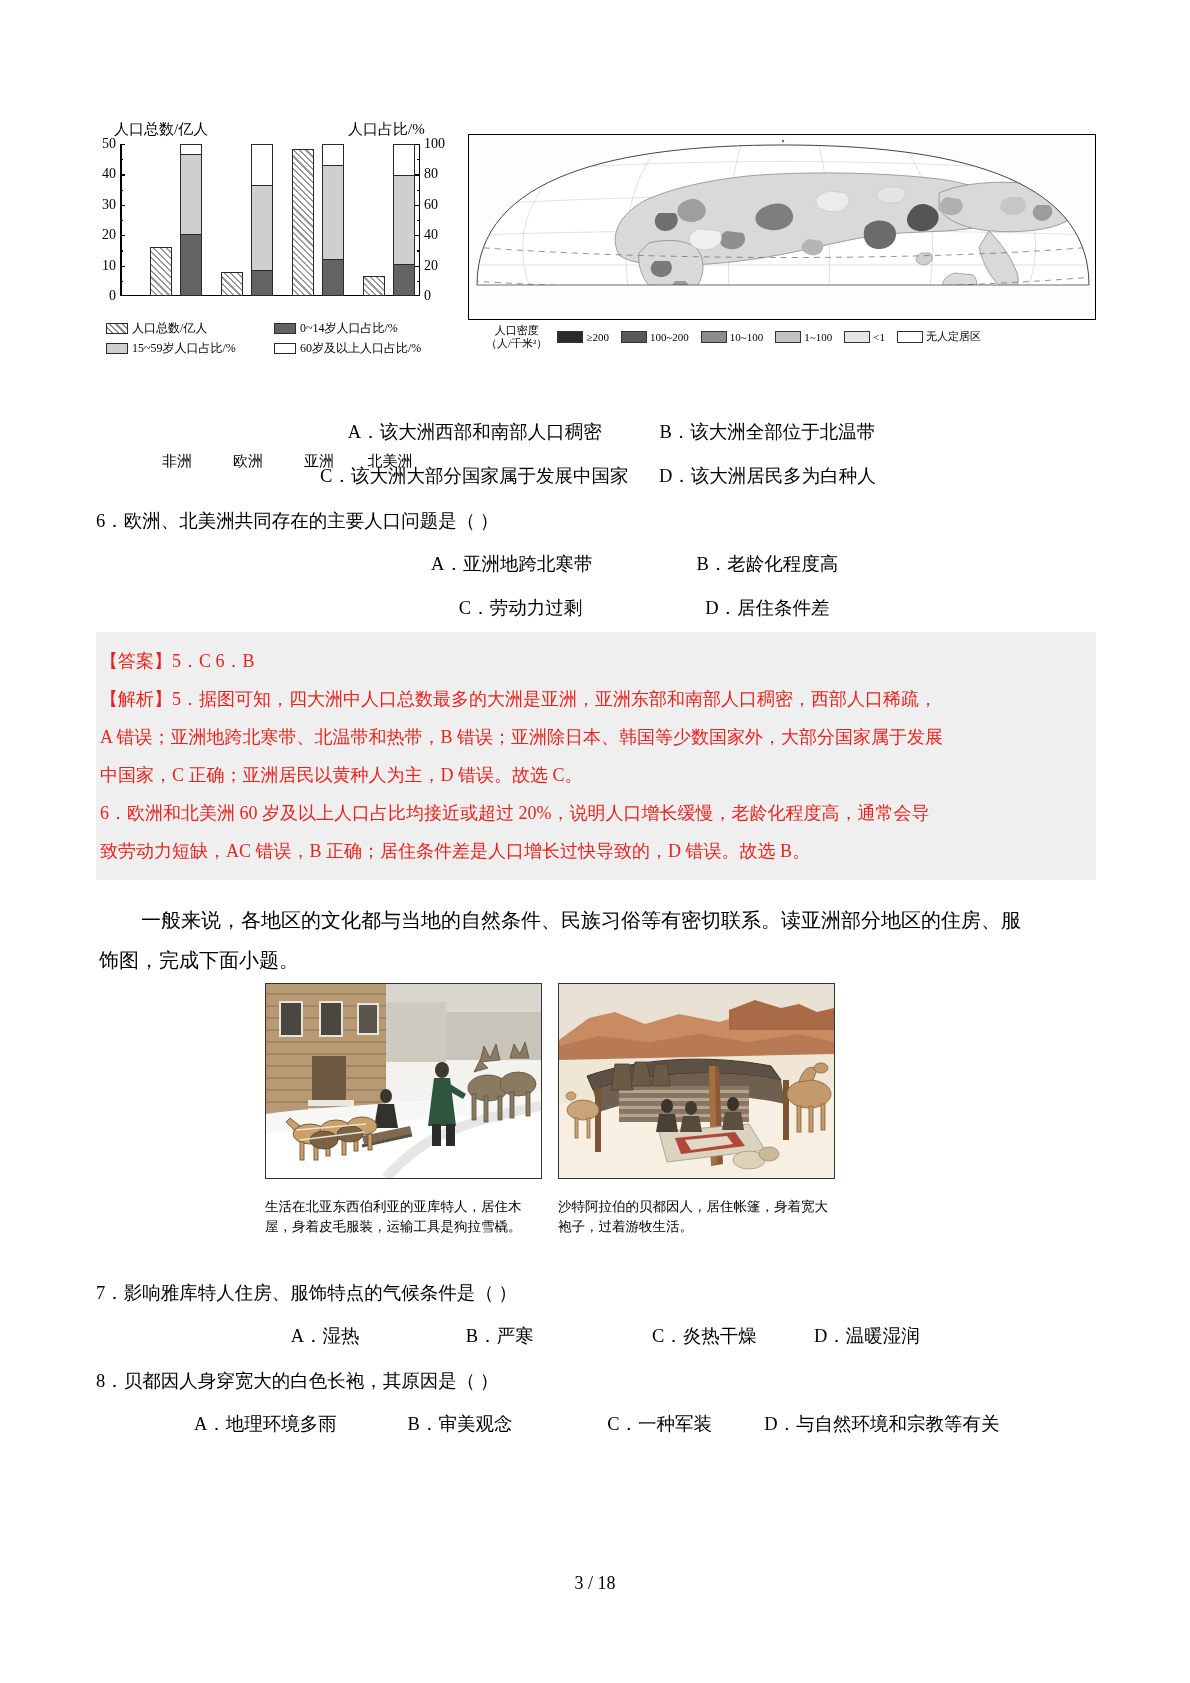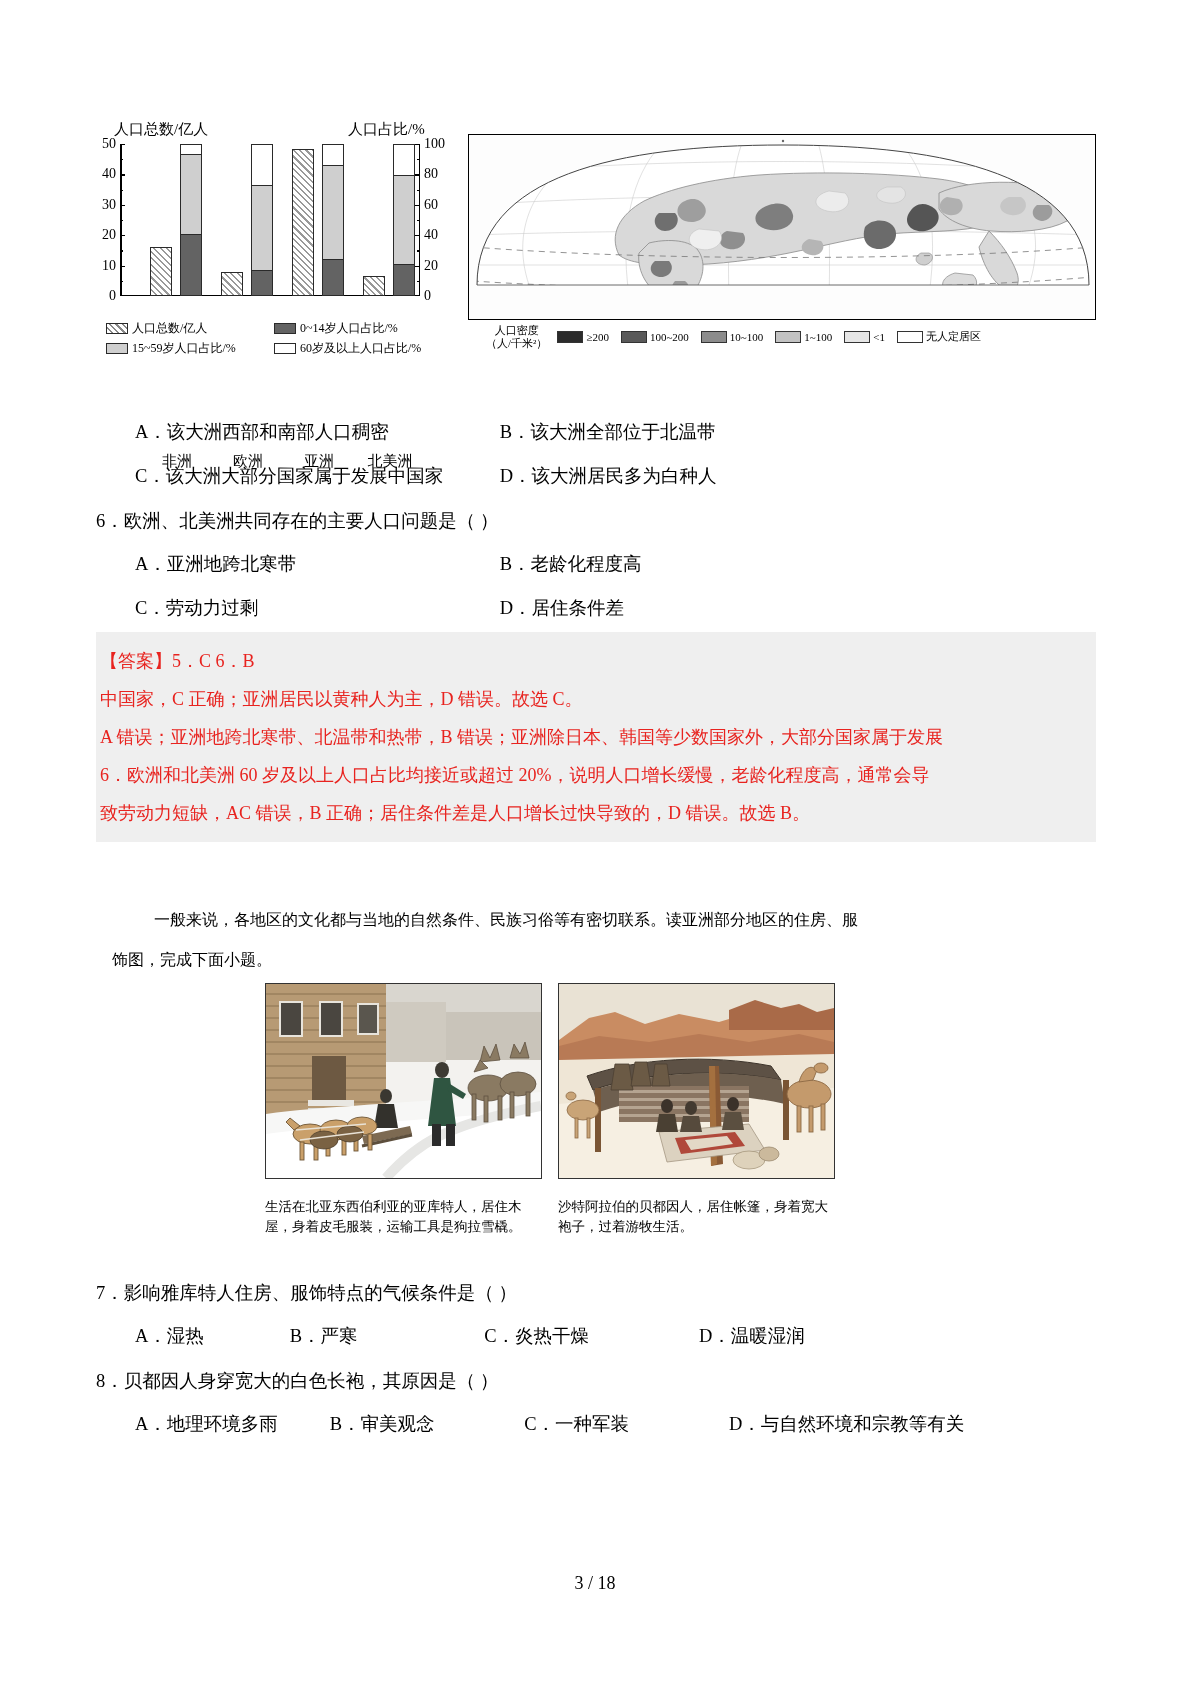--- a/index.html
+++ b/index.html
@@ -61,27 +61,27 @@
   .sw.white { background:#fff; }
 
   
   .map-wrap { position:absolute; left:372px; top:14px; width:628px; height:196px;padding-left:21px; }
   .map-box { position:absolute; left:0; top:0; width:628px; height:186px; border:1.2px solid #000; background:#fdfdfd; overflow:hidden; }
   .map-legend { position:absolute; left:18px; top:190px; width:610px; display:flex; align-items:center; gap:6px; font-size:11px; white-space:nowrap; }
   .ml-title { font-size:11px; line-height:1.15; text-align:center; margin-right:4px; }
   .ml-item { display:flex; align-items:center; gap:3px; margin-right:6px; }
   .ml-sw { display:inline-block; width:26px; height:12px; border:1px solid #333; }
   .q-num { position:absolute; left:96px; font-size:18.5px; }
-  .opt-row { position:absolute; left:135px; width:900px; font-size:18.5px; }
+  .opt-row { position:absolute; left:135px; width:900px; font-size:18.5px;text-align:center; }
   .opt { display:inline-block; }
 
   .answer-block { position:absolute; left:96px; top:632px; width:1000px; background:#efefef; padding:10px 4px 10px 4px; }
   .ans-line { color:#e8231f; font-size:18px; line-height:38px; white-space:nowrap; }
 
-  .para { position:absolute; left:112px; width:1000px; font-size:16px; line-height:40px; }
+  .para { position:absolute; left:99px; width:1000px; font-size:20px; line-height:40px; }
 
   
   .photos { position:absolute; left:265px; top:983px; width:570px; height:205px; }
   .photo { position:absolute; top:0; width:277px; height:196px; border:1.4px solid #333; overflow:hidden; }
   .photo.left { left:0; }
   .photo.right { left:293px; }
   .caption { position:absolute; font-size:13.5px; line-height:20px; width:275px; }
   .caption.left { left:265px; top:1197px; }
   .caption.right { left:558px; top:1197px; }
 
@@ -323,22 +323,25 @@
   </div>
   <div class="opt-row" style="top:595px">
     <span class="opt" style="width:360px">C．劳动力过剩</span>
     <span class="opt">D．居住条件差</span>
   </div>
 
   <div class="answer-block">
     <div class="ans-line">
       <span>【答案】</span><span>5．C      6．B</span>
     </div>
+    <div class="ans-line">
+      <span>【解析】</span><span>5．据图可知，四大洲中人口总数最多的大洲是亚洲，亚洲东部和南部人口稠密，西部人口稀疏，</span>
+    </div>
+    <div class="ans-line">A 错误；亚洲地跨北寒带、北温带和热带，B 错误；亚洲除日本、韩国等少数国家外，大部分国家属于发展</div>
     <div class="ans-line">中国家，C 正确；亚洲居民以黄种人为主，D 错误。故选 C。</div>
-    <div class="ans-line">A 错误；亚洲地跨北寒带、北温带和热带，B 错误；亚洲除日本、韩国等少数国家外，大部分国家属于发展</div>
     <div class="ans-line">6．欧洲和北美洲 60 岁及以上人口占比均接近或超过 20%，说明人口增长缓慢，老龄化程度高，通常会导</div>
     <div class="ans-line">致劳动力短缺，AC 错误，B 正确；居住条件差是人口增长过快导致的，D 错误。故选 B。</div>
   </div>
 
   <div class="para" style="top:900px; text-indent:42px">一般来说，各地区的文化都与当地的自然条件、民族习俗等有密切联系。读亚洲部分地区的住房、服</div>
   <div class="para" style="top:940px">饰图，完成下面小题。</div>
 
   <div class="photos">
     <div class="photo left">
       <svg width="275" height="194" viewBox="0 0 275 194">

